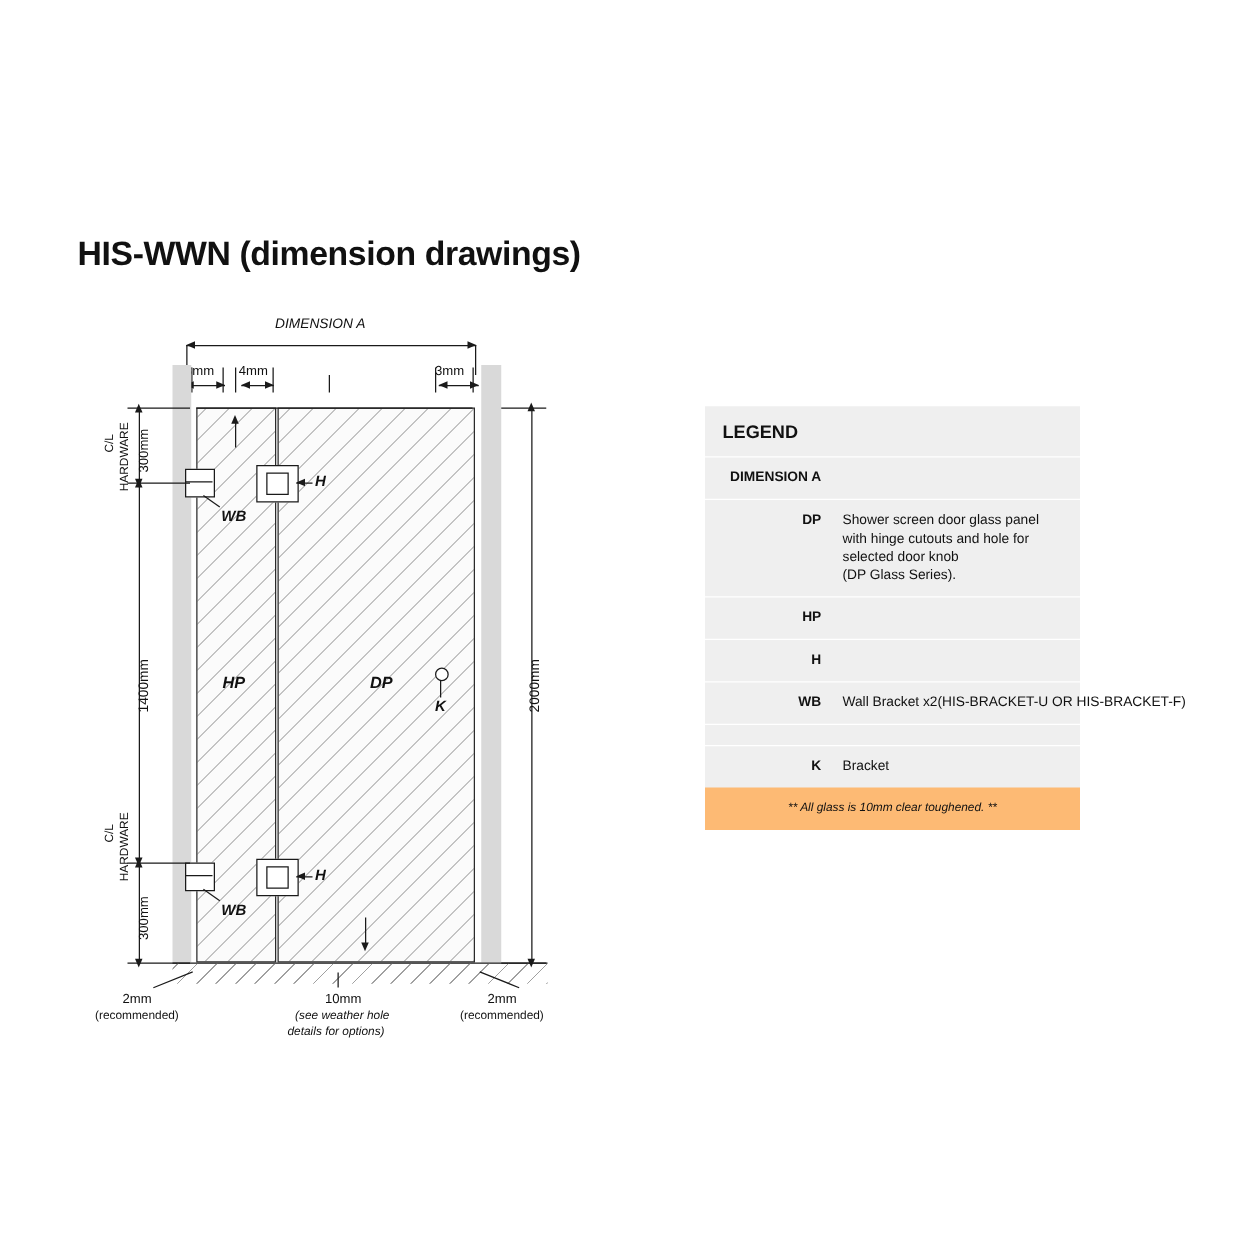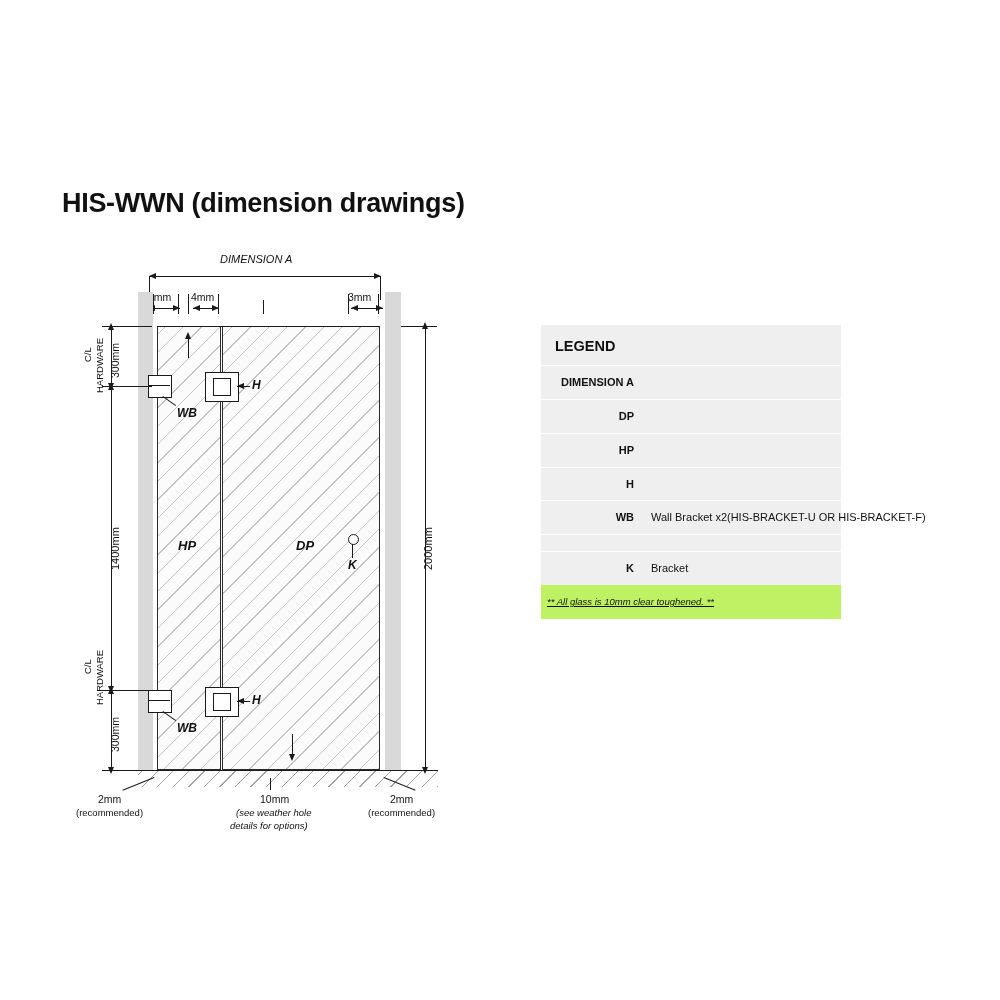--- a/index.html
+++ b/index.html
@@ -107,21 +107,21 @@
       rgba(120,120,120,0.7) 0px,
       rgba(120,120,120,0.7) 1px,
       rgba(255,255,255,0) 1px,
       rgba(255,255,255,0) 11px
     );
   }
 
   
   #legend {
     position: absolute;
-    left: 541px;
+    left: 564px;
     top: 325px;
     width: 300px;
     background: #efefef;
     font-size: 11px;
   }
   #legend .legend-title {
     font-size: 14.5px;
     font-weight: bold;
     padding: 13px 0 11px 14px;
     color: #111111;
@@ -145,24 +145,24 @@
     line-height: 1.35;
     font-size: 11px;
     color: #111111;
     white-space: pre-line;
   }
   .legend-row.wide .val { white-space: nowrap; }
   .legend-spacer { height: 16px; border-top: 1px solid #ffffff; }
   #legend .legend-note {
     font-size: 9.5px;
     font-style: italic;
+    text-align: center;
     padding: 11px 6px 12px 6px;
     color: #111111;
-    background: #bef264;
-    text-decoration: underline;
+    background: #fdba74;
   }
 </style>
 </head>
 <body>
 
 <div id="page-title">HIS-WWN (dimension drawings)</div>
 
 <div id="drawing">
 
   <div class="lbl italic" style="left:160px; top:3px; font-size:11px;">DIMENSION A</div>
@@ -290,20 +290,24 @@
 
 <div id="legend">
   <div class="legend-title">LEGEND</div>
 
   <div class="legend-row">
     <div class="key">DIMENSION A</div>
   </div>
 
   <div class="legend-row">
     <div class="key">DP</div>
+    <div class="val">Shower screen door glass panel
+with hinge cutouts and hole for
+selected door knob
+(DP Glass Series).</div>
   </div>
 
   <div class="legend-row">
     <div class="key">HP</div>
   </div>
 
   <div class="legend-row">
     <div class="key">H</div>
   </div>
 

